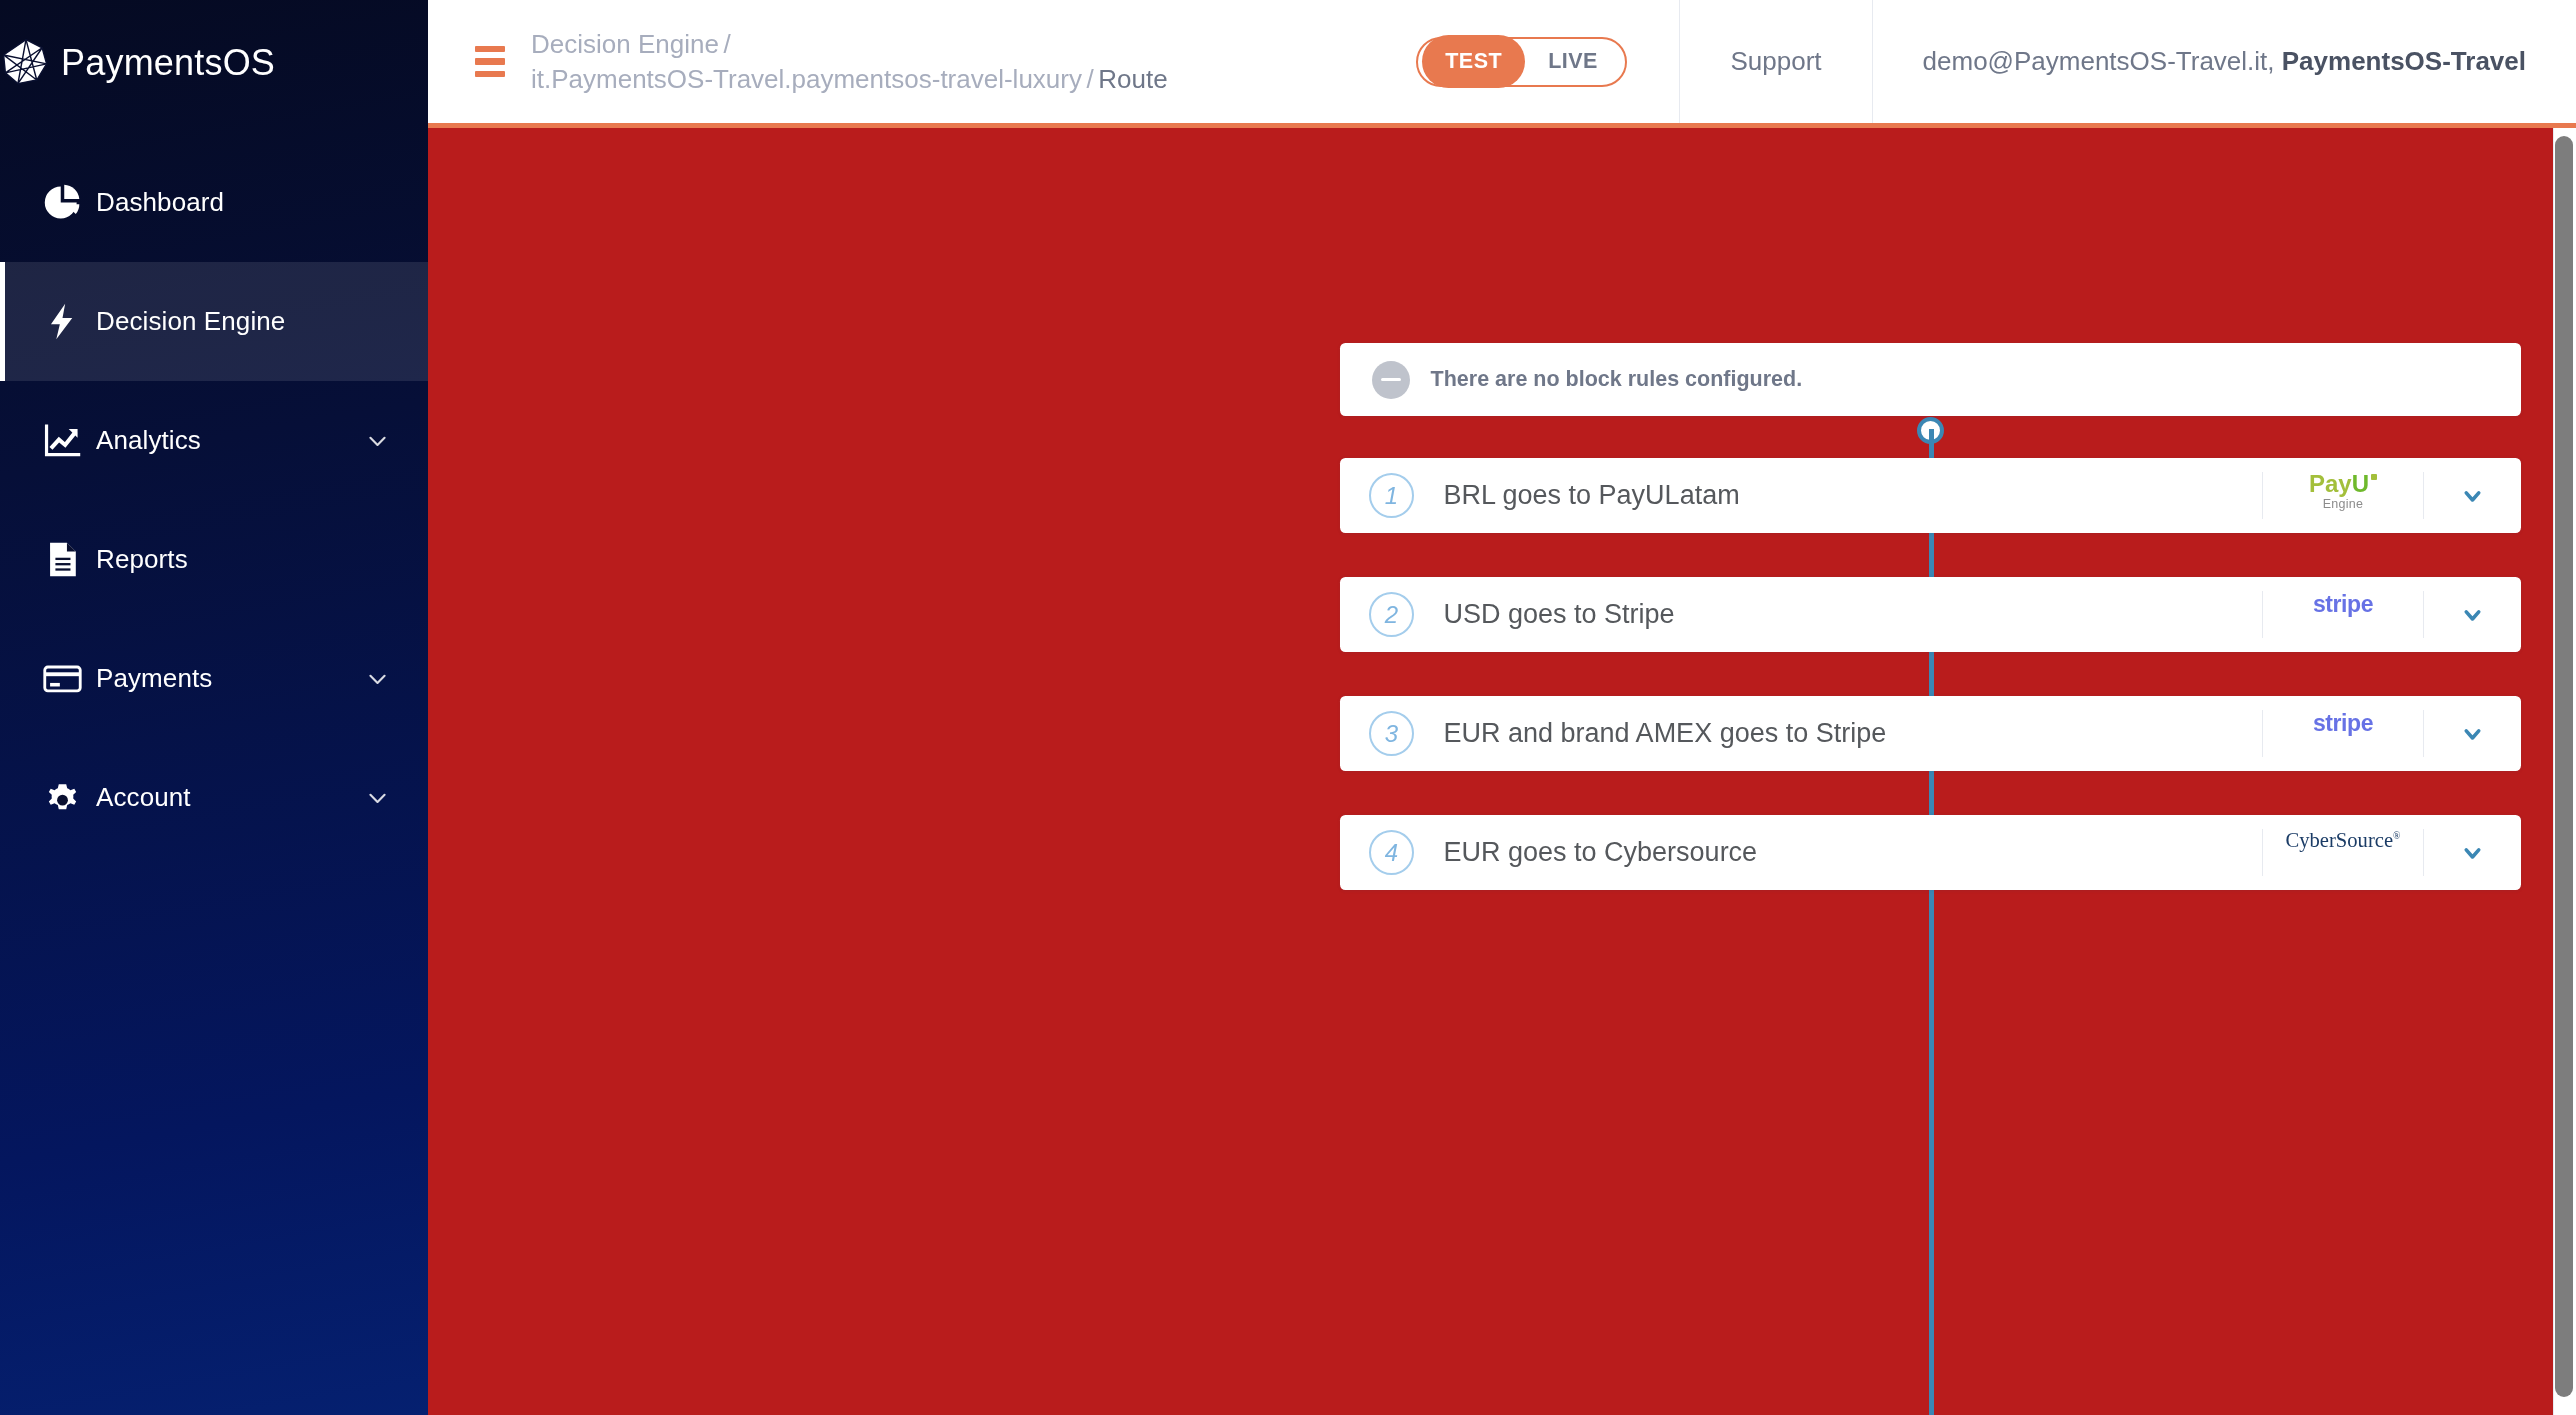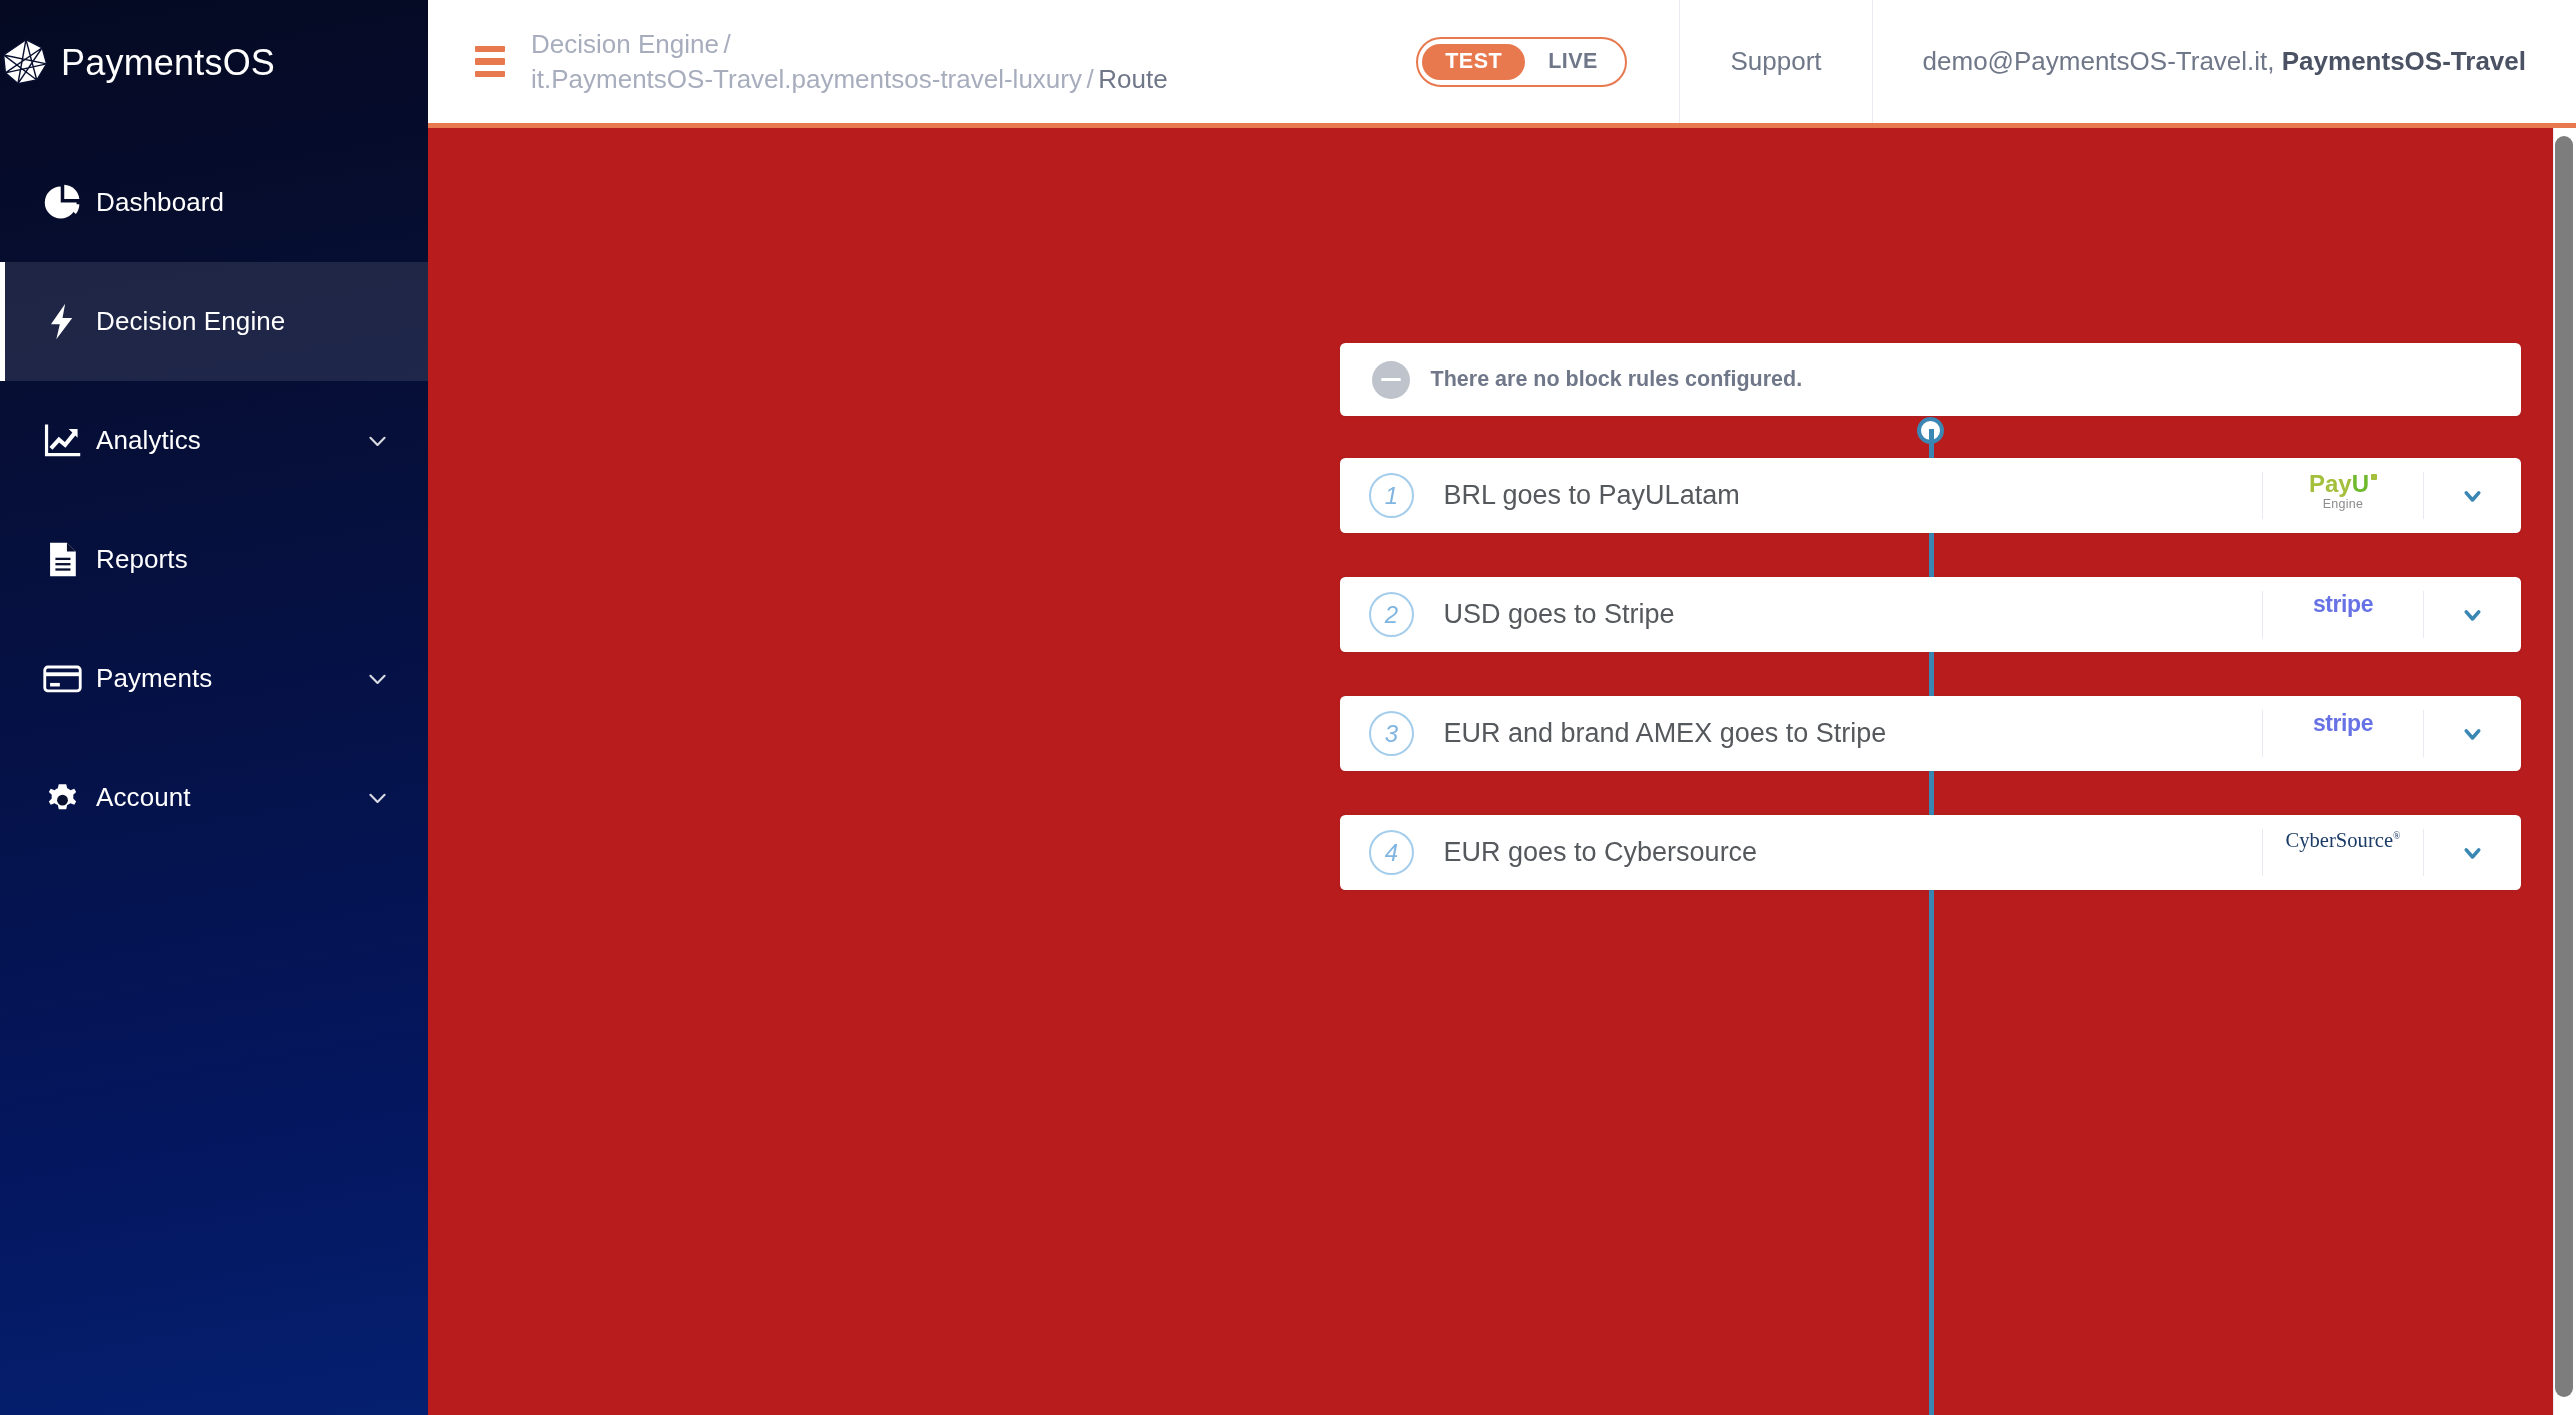--- a/index.html
+++ b/index.html
@@ -59,21 +59,21 @@
   .crumb-link { color: #a7adbd; cursor: pointer; }
   .crumb-sep { color: #a7adbd; padding: 0 4.5px; }
   .crumb-current { color: #6f7789; }
 
   .envtoggle {
     align-self: center; display: inline-flex; align-items: center;
     border: 2.7px solid #e8794f; border-radius: 36px; height: 50px; padding: 4.5px;
     background: #ffffff; margin-right: 52px; cursor: pointer; flex: 0 0 auto;
   }
   .env {
-    height: 36px; display: flex; align-items: center; justify-content: center;
+    height: 53px; display: flex; align-items: center; justify-content: center;
     border-radius: 36px; padding: 0 23px; font-size: 21.5px; font-weight: 700; letter-spacing: 0.5px;
   }
   .env.on { background: #e8794f; color: #ffffff; }
   .env.off { color: #6f7789; }
 
   .toplink {
     flex: 0 0 auto; display: flex; align-items: center; justify-content: center;
     border-left: 1.8px solid #e7eaf0; padding: 0 50px; font-size: 26px; color: #6f7789;
     cursor: pointer; white-space: nowrap;
   }

